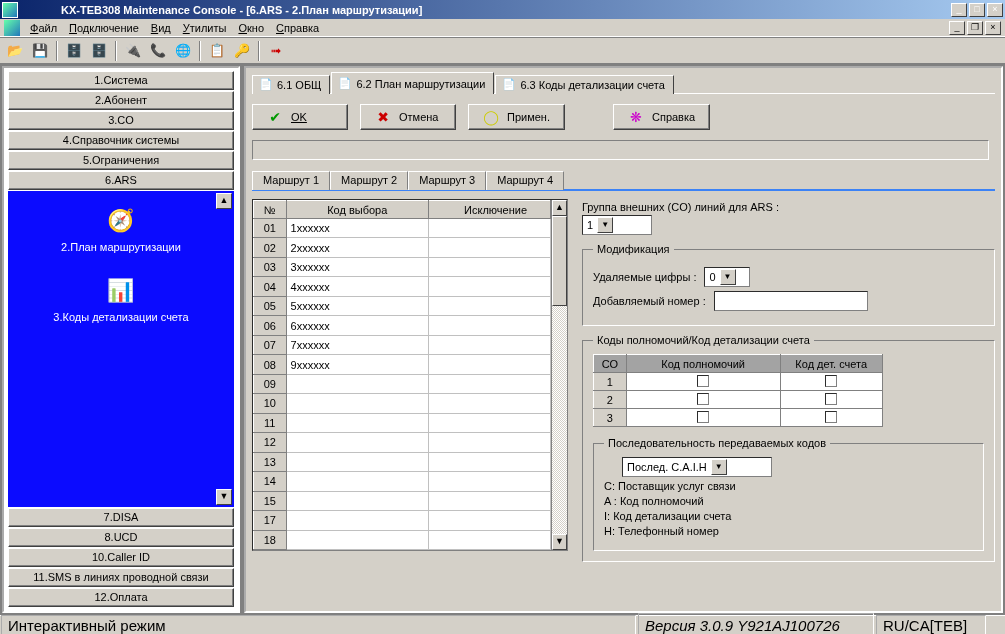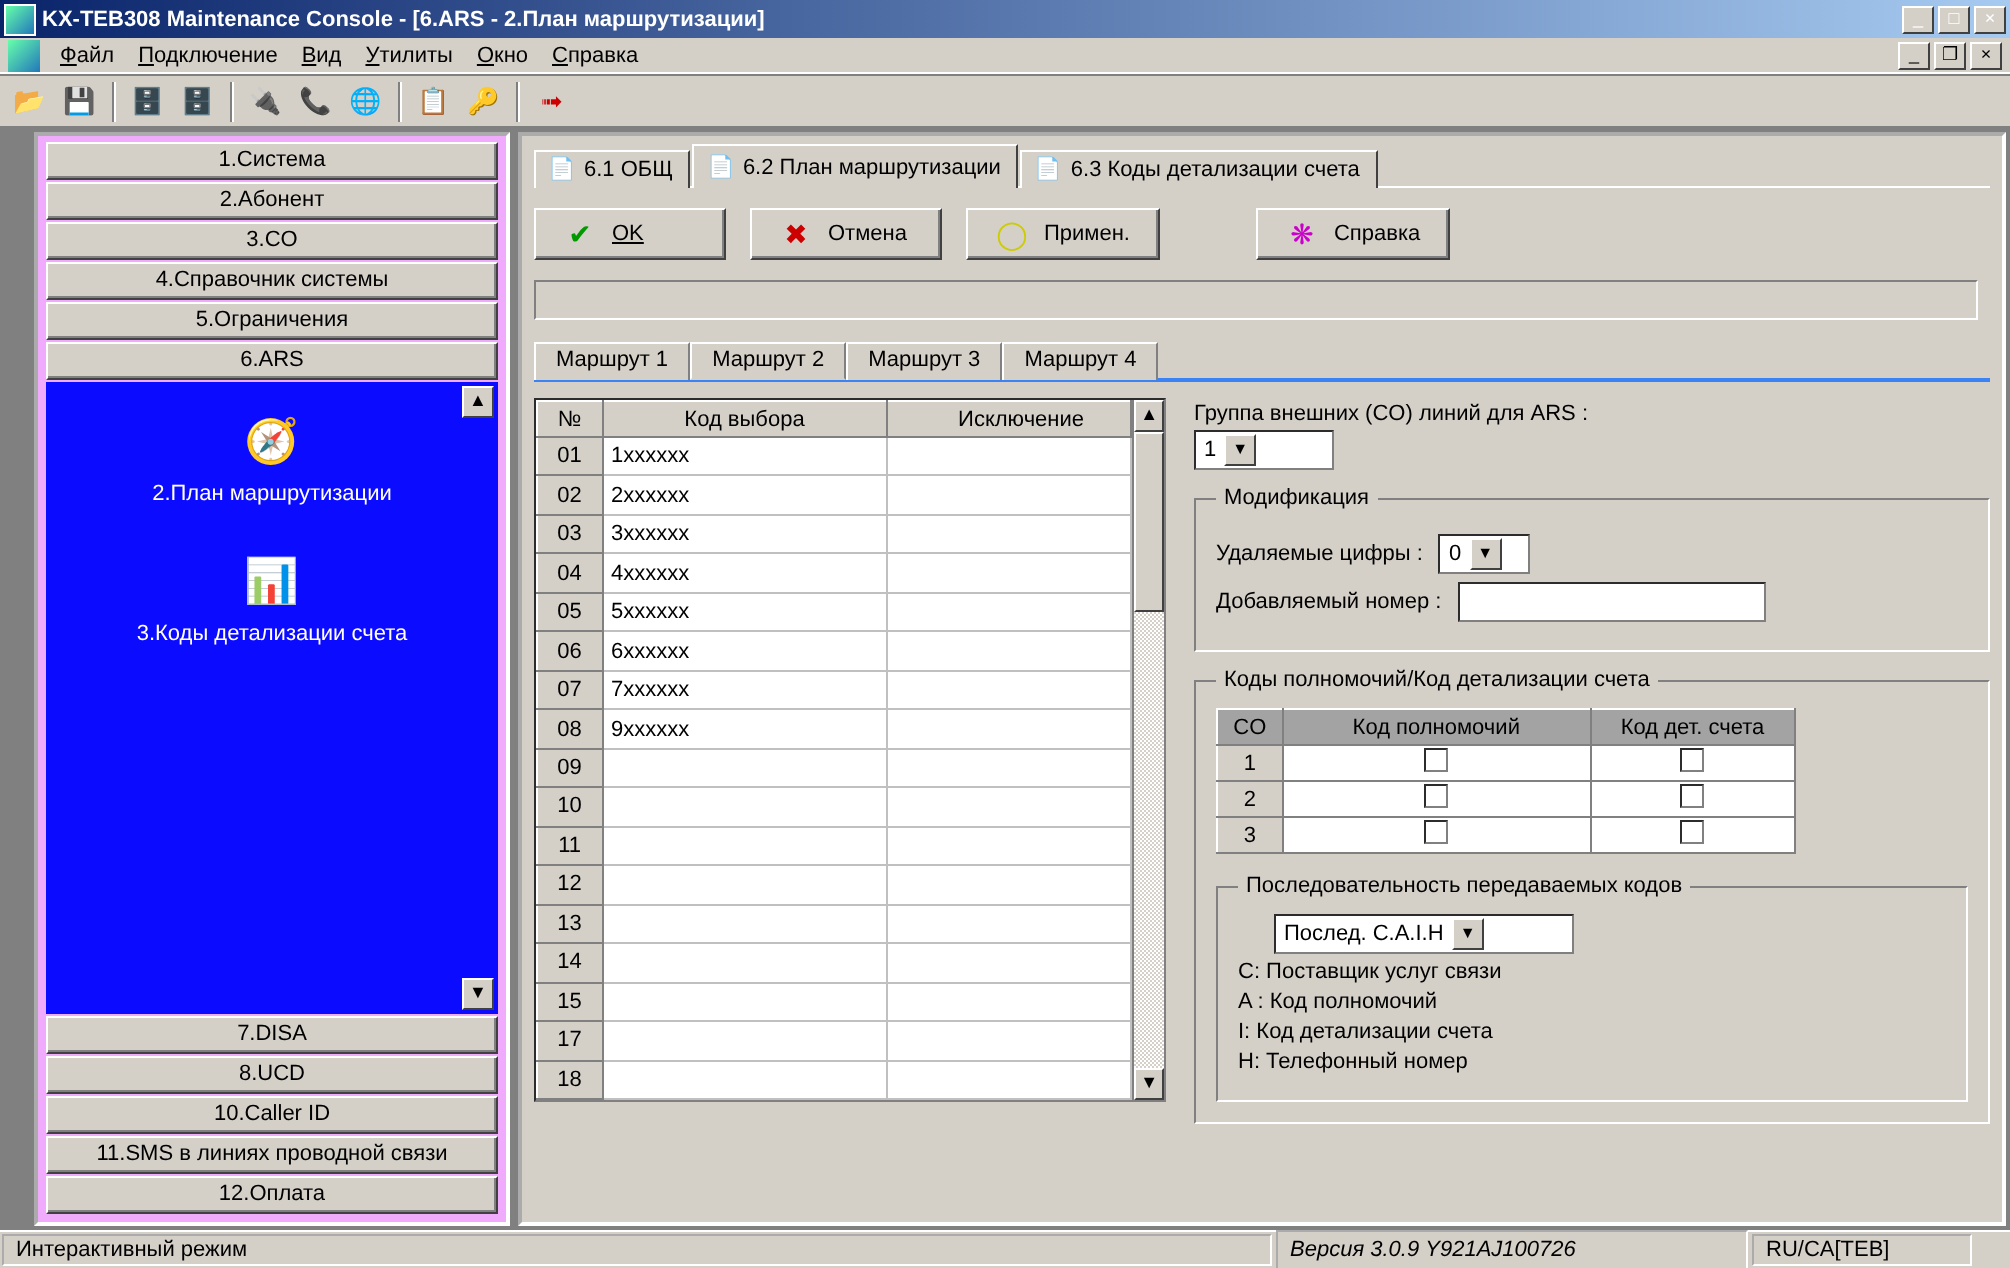--- a/index.html
+++ b/index.html
@@ -1,32 +1,32 @@
 <!DOCTYPE html>
 <html><head>
 <meta charset="utf-8">
 <style>
 * { box-sizing: border-box; margin: 0; padding: 0; }
 body { font-family: "Tahoma", "MS Sans Serif", sans-serif; font-size: 11px; background: #d4d0c8; width: 1005px; height: 634px; overflow: hidden; }
-.titlebar { background: linear-gradient(to right, #0a246a, #a6caf0); color: white; height: 19px; display: flex; align-items: center; padding: 0 2px; }
+.titlebar { background: linear-gradient(to right, #0a246a, #a6caf0); color: white; height: 19px; display: flex; align-items: center; padding: 0 2px; gap: 40px; }
 .titlebar .icon-app { width: 16px; height: 16px; margin-right: 3px; background: linear-gradient(135deg,#6fa,#27b); border: 1px solid #fff; }
 .titlebar .title { flex: 1; font-weight: bold; font-size: 11px; }
 .winbtns { display: flex; gap: 2px; }
 .winbtn { width: 16px; height: 14px; background: #d4d0c8; border: 1px solid #fff; border-right-color:#404040; border-bottom-color:#404040; font-size: 9px; text-align: center; line-height: 11px; font-family: Arial; }
 .menubar { background: #d4d0c8; height: 19px; display: flex; align-items: center; padding: 0 4px; border-bottom: 1px solid #808080; box-shadow: inset 0 -1px #fff; }
 .menubar .micon { width: 16px; height: 16px; margin-right: 4px; background: linear-gradient(135deg,#6fa,#27b); }
 .menubar .mitem { padding: 2px 6px; }
 .menubar .u { text-decoration: underline; }
 .menu-right { margin-left: auto; display: flex; gap: 2px; }
 .toolbar { background: #d4d0c8; height: 26px; display: flex; align-items: center; padding: 2px 4px; gap: 3px; border-bottom: 1px solid #808080; }
 .tbtn { width: 22px; height: 22px; display: inline-flex; align-items: center; justify-content: center; font-size: 13px; }
 .tsep { width: 2px; height: 20px; border-left: 1px solid #808080; border-right: 1px solid #fff; margin: 0 2px; }
 
 .workarea { display: flex; height: calc(634px - 19px - 19px - 26px - 19px); background: #808080; padding: 2px; gap: 4px; }
-.leftpanel { width: 238px; background: #f0abfc; border: 2px inset #fff; display: flex; flex-direction: column; padding: 3px 4px; position: relative; margin-left: 15px; }
+.leftpanel { width: 238px; background: #ffffff; border: 2px inset #fff; display: flex; flex-direction: column; padding: 3px 4px; position: relative; }
 .navbtn { background: #d4d0c8; border: 1px solid #fff; border-right-color:#404040; border-bottom-color:#404040; box-shadow: inset -1px -1px #808080, inset 1px 1px #d4d0c8; height: 19px; text-align: center; line-height: 17px; margin: 0 0 1px 0; cursor: default; }
 .navblue { background: #0b0bff; flex: 1; margin: 0 0 1px 0; position: relative; overflow: hidden; }
 .navblue .scrollup, .navblue .scrolldown { position: absolute; right: 2px; width: 16px; height: 16px; background: #d4d0c8; border: 1px solid #fff; border-right-color:#404040; border-bottom-color:#404040; text-align: center; line-height: 13px; font-size: 9px; }
 .navblue .scrollup { top: 2px; }
 .navblue .scrolldown { bottom: 2px; }
 .blueitem { color: #fff; text-align: center; margin: 14px 0 22px 0; }
 .blueitem .bicon { width: 32px; height: 32px; margin: 0 auto 4px; display: flex; align-items: center; justify-content: center; font-size: 22px; }
 
 .rightpanel { flex: 1; background: #d4d0c8; border: 2px inset #fff; display: flex; flex-direction: column; padding: 4px 6px; overflow: hidden; }
 .tabbar { display: flex; align-items: flex-end; border-bottom: 1px solid #fff; height: 22px; }
@@ -62,21 +62,21 @@
 fieldset { border: 1px solid #fff; border-top-color:#808080; border-left-color:#808080; padding: 8px 10px 10px; margin-top: 8px; }
 fieldset legend { padding: 0 4px; }
 .modrow { display: flex; align-items: center; gap: 8px; margin: 4px 0; }
 .smalltable { border-collapse: collapse; width: 290px; background: #fff; }
 .smalltable th, .smalltable td { border: 1px solid #808080; height: 18px; text-align: center; font-weight: normal; }
 .smalltable th { background: #a3a3a3; border-top-color:#fff; border-left-color:#fff; }
 .smalltable td.hdr { background: #d4d0c8; width: 32px; border-top-color:#fff; border-left-color:#fff; }
 .chk { width: 12px; height: 12px; background: #fff; border: 1px inset #808080; display: inline-block; }
 .seqitem { margin: 3px 0; }
 
-.statusbar { height: 19px; background: #d4d0c8; border-top: 1px solid #fff; display: flex; align-items: center; font-size: 11px; }
+.statusbar { height: 19px; background: #d4d0c8; border-top: 1px solid #fff; display: flex; align-items: center; font-size: 15px; }
 .statusbar .cell1 { flex: 1; border: 1px inset #fff; padding: 1px 6px; margin: 1px; }
 .statusbar .cellv { width: 236px; border: 1px inset #fff; padding: 3px 6px; margin: 1px; font-style: italic; }
 .statusbar .cellr { width: 110px; border: 1px inset #fff; padding: 1px 6px; margin: 1px; }
 .grip { width: 16px; background: repeating-linear-gradient(135deg,#808080 0 1px,transparent 1px 3px); margin:1px; }
 </style>
 </head>
 <body>
 
 <div class="titlebar">
   <span class="icon-app"></span>

